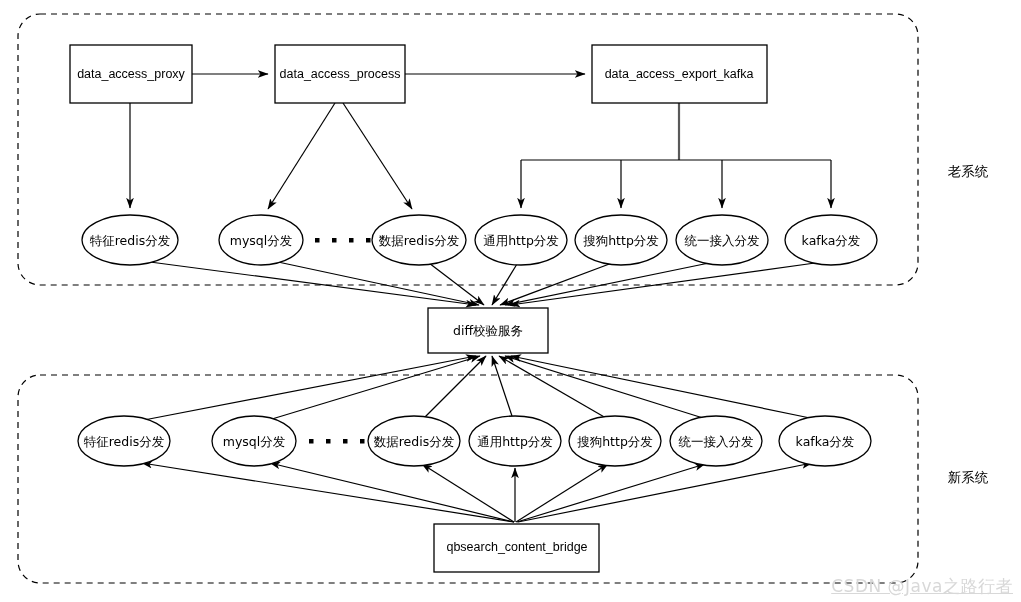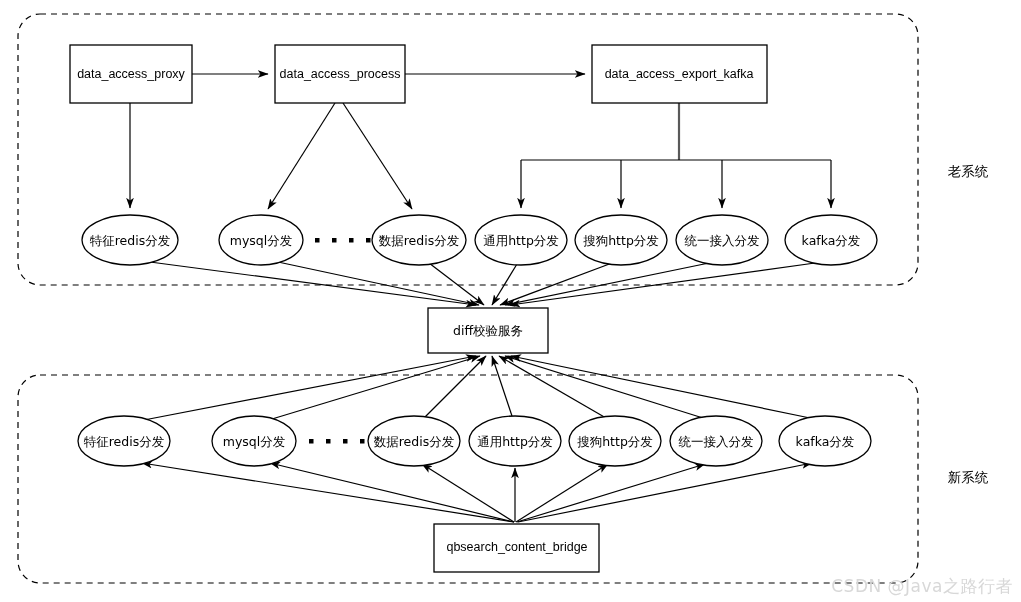--- a/index.html
+++ b/index.html
@@ -76,20 +76,21 @@
   .watermark {
     position: absolute;
     right: 8px;
     bottom: 4px;
     font-family: "DejaVu Sans", "Liberation Sans", sans-serif;
     font-size: 17px;
     color: #d8d8d8;
     letter-spacing: 0.5px;
     white-space: nowrap;
     user-select: none;
+    text-decoration: underline;
   }
 </style>
 </head>
 <body>
 
 <div id="canvas">
 
   <svg id="diagram-svg" viewBox="0 0 1021 602">
     <defs>
       <marker id="arrow" markerWidth="10" markerHeight="10" refX="8.5" refY="3.2" orient="auto" markerUnits="strokeWidth">

